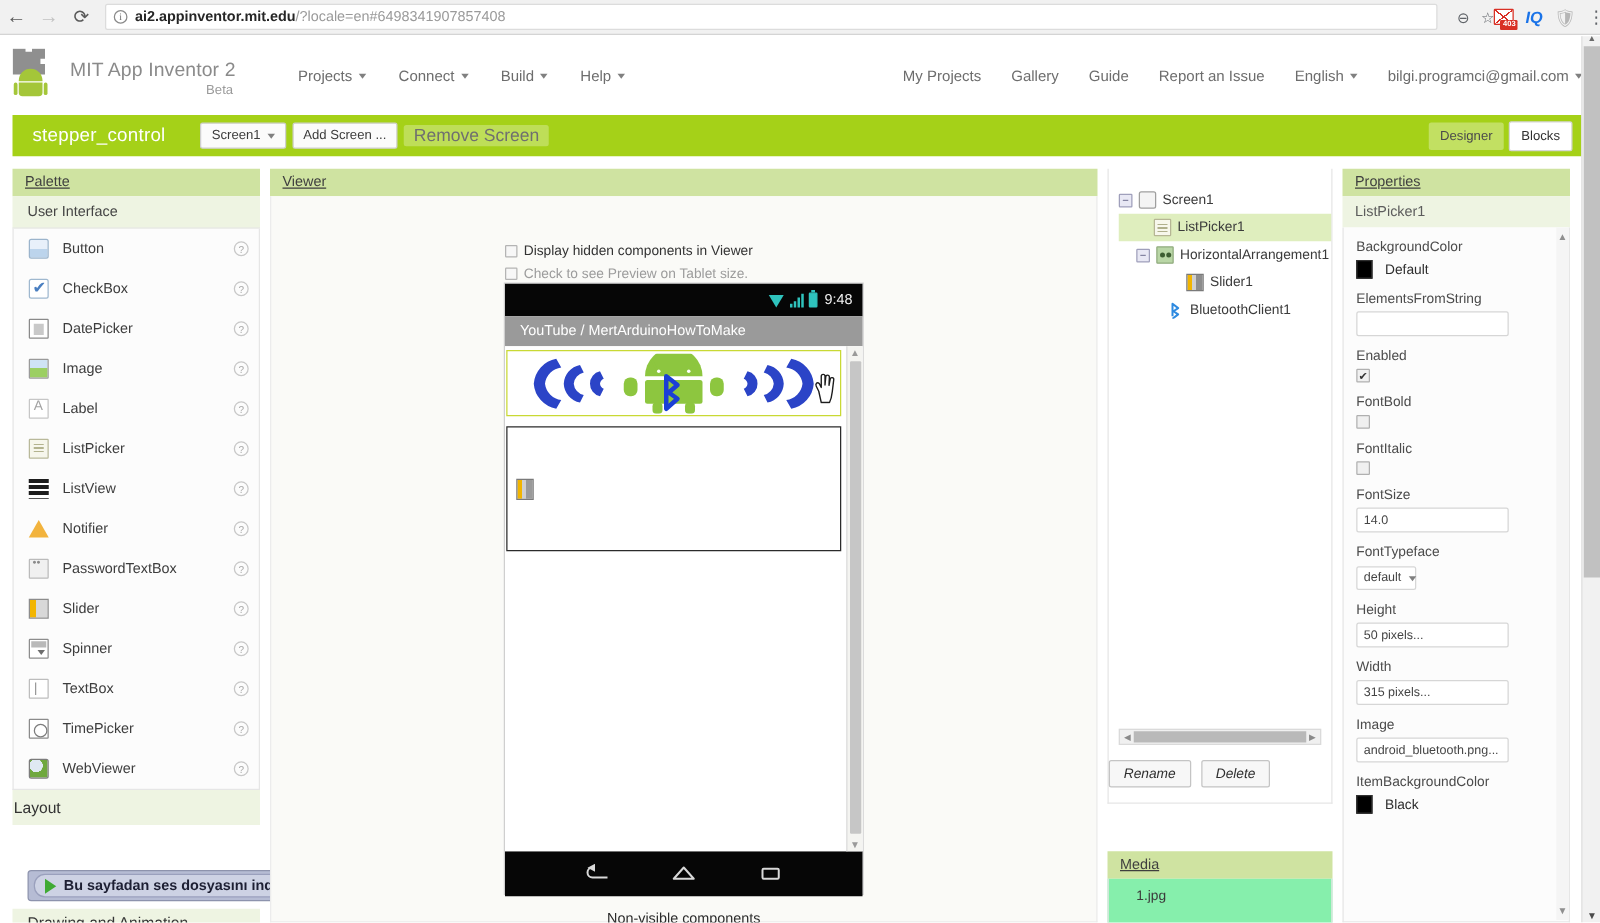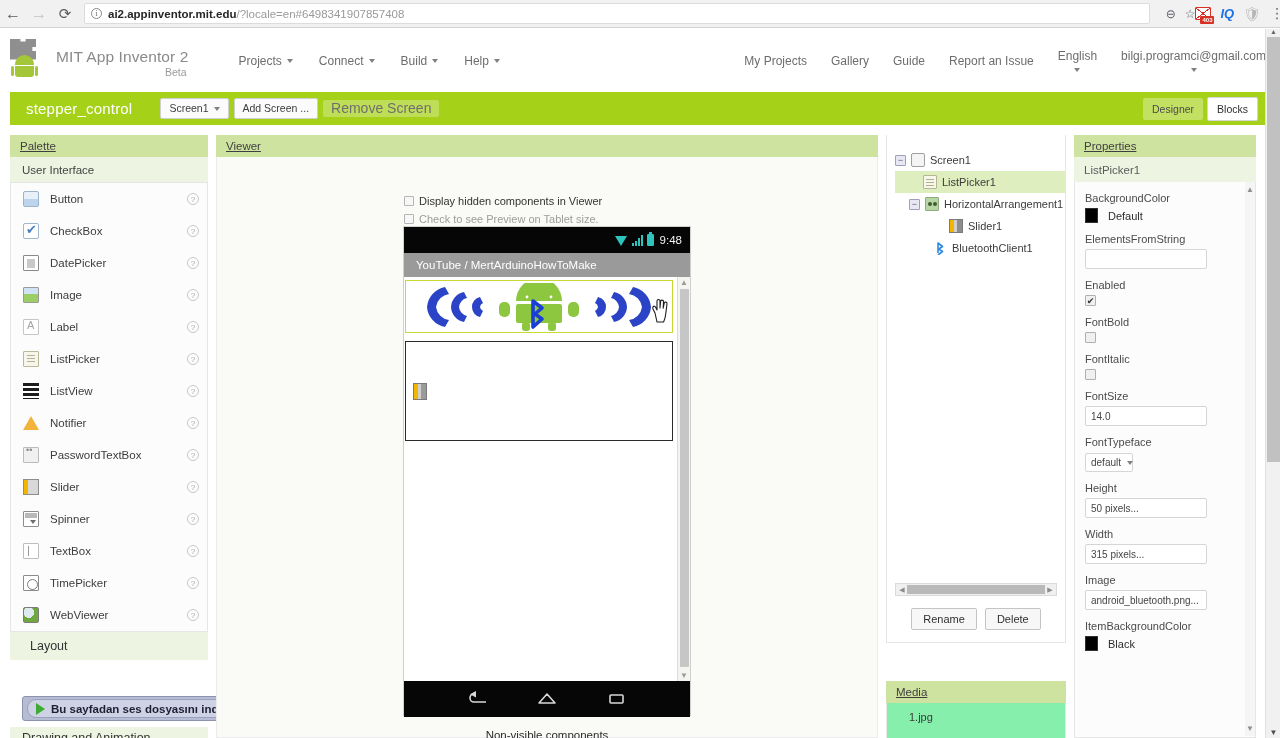--- a/index.html
+++ b/index.html
@@ -82,21 +82,21 @@
   .logo-arm-l { position: absolute; left: 0; top: 13px; width: 3px; height: 10px; background: #a4c639; border-radius: 2px; }
   .logo-arm-r { position: absolute; right: 0; top: 13px; width: 3px; height: 10px; background: #a4c639; border-radius: 2px; }
   .brand-block { margin-left: 10px; line-height: 1.05; }
   .brand-title { font-size: 15.5px; color: #8a8a8a; font-weight: 400; letter-spacing: 0.1px; }
   .brand-beta { font-size: 10.5px; color: #9a9a9a; text-align: right; padding-right: 2px; margin-top: 2px; }
   .top-menus { display: flex; margin-left: 50px; gap: 26px; margin-top: 4px; }
   .top-menu { font-size: 12px; color: #6d6d6d; display: flex; align-items: center; gap: 5px; }
   .caret-dn { width: 0; height: 0; border-left: 3.5px solid transparent; border-right: 3.5px solid transparent; border-top: 4px solid #808080; }
   .top-right { margin-left: auto; display: flex; align-items: center; gap: 24px; padding-right: 14px; margin-top: 4px; }
   .top-link { font-size: 12px; color: #6d6d6d; }
-  .top-link.with-caret { display: flex; align-items: center; gap: 5px; flex-direction: column; }
+  .top-link.with-caret { display: flex; align-items: center; gap: 5px; }
 
   
   .project-bar {
     position: absolute; left: 10px; top: 92px; width: 1258px; height: 33px;
     background: #a5d118; display: flex; align-items: center;
   }
   .project-name { font-size: 15px; color: #ffffff; padding-left: 16px; letter-spacing: 0.2px; }
   .screen-controls { display: flex; align-items: center; gap: 5px; margin-left: 28px; }
   .btn-white {
     background: #fbfbfb; border: 1px solid #cfcfcf; border-radius: 2px;
@@ -165,21 +165,21 @@
   .ic-spinner::after { content: ""; position: absolute; left: 1px; top: 1px; right: 1px; height: 5px; background: #b9b9b9; }
   .ic-spinner::before { content: ""; position: absolute; right: 2px; bottom: 2px; width: 0; height: 0; border-left: 3px solid transparent; border-right: 3px solid transparent; border-top: 4px solid #6d6d6d; }
   .ic-textbox { background: #fff; border: 1px solid #bdbdbd; border-radius: 1px; }
   .ic-textbox::after { content: ""; position: absolute; left: 4px; top: 2px; width: 1px; bottom: 2px; background: #9a9a9a; }
   .ic-timepicker { background: #fff; border: 1px solid #8b8b8b; border-radius: 1px; }
   .ic-timepicker::after { content: ""; position: absolute; left: 3px; top: 3px; width: 9px; height: 9px; border: 1px solid #7d7d7d; border-radius: 50%; }
   .ic-webviewer { background: radial-gradient(circle at 35% 32%, #dfe9f2 0 40%, #6fa83e 41% 100%); border: 1px solid #7c7c7c; border-radius: 2px; }
 
   .layout-section {
     height: 28px; background: #eef4e2; display: flex; align-items: center;
-    padding-left: 20px; font-size: 12.5px; color: #333; margin-top: 0px;
+    padding-left: 1px; font-size: 12.5px; color: #333; margin-top: 0px;
   }
   .drawing-section {
     position: absolute; left: 10px; top: 727px; width: 198px; height: 22px;
     background: #eef4e2; display: flex; align-items: center; padding-left: 12px;
     font-size: 12.5px; color: #333;
   }
 
   
   .dl-notify {
     position: absolute; left: 22px; top: 696px; width: 270px; height: 25px;
@@ -282,21 +282,21 @@
   .ti-bt { background: #ffffff; display: flex; align-items: center; justify-content: center; color: #2e7fd4; font-size: 12px; }
   .comp-hscroll {
     position: absolute; left: 8px; right: 8px; bottom: 46px; height: 13px;
     background: #f0f0f0; border: 1px solid #dadada; display: flex; align-items: center;
     justify-content: space-between; padding: 0 1px;
   }
   .hs-arrow { font-size: 7px; color: #8a8a8a; width: 10px; text-align: center; }
   .hs-thumb { flex: 1; height: 9px; background: #b9b9b9; }
   .comp-buttons {
     position: absolute; left: 0; right: 0; bottom: 12px;
-    display: flex; justify-content: center; gap: 8px;
+    display: flex; gap: 8px; font-style: italic;
   }
   .cb-btn {
     background: #f7f7f7; border: 1px solid #c4c4c4; border-radius: 2px;
     font-size: 11px; color: #2f2f2f; padding: 4px 11px;
   }
 
   
   .media { left: 886px; top: 681px; width: 180px; height: 57px; }
   .media-body { background: #86efac; border: 1px solid #e6e6e6; border-top: none; height: 45px; }
   .media-item { font-size: 11px; color: #3b3b3b; padding: 8px 0 0 22px; }

